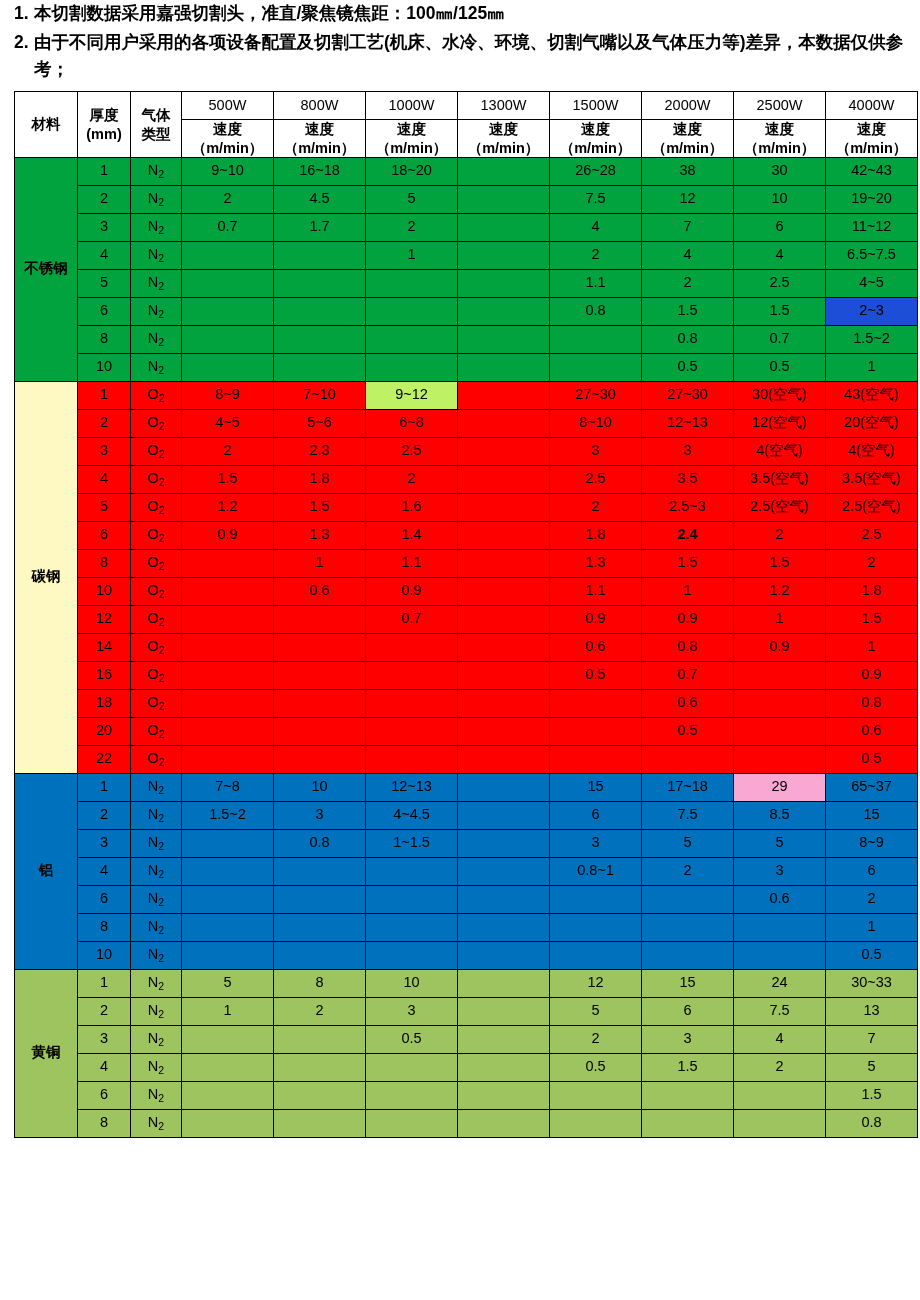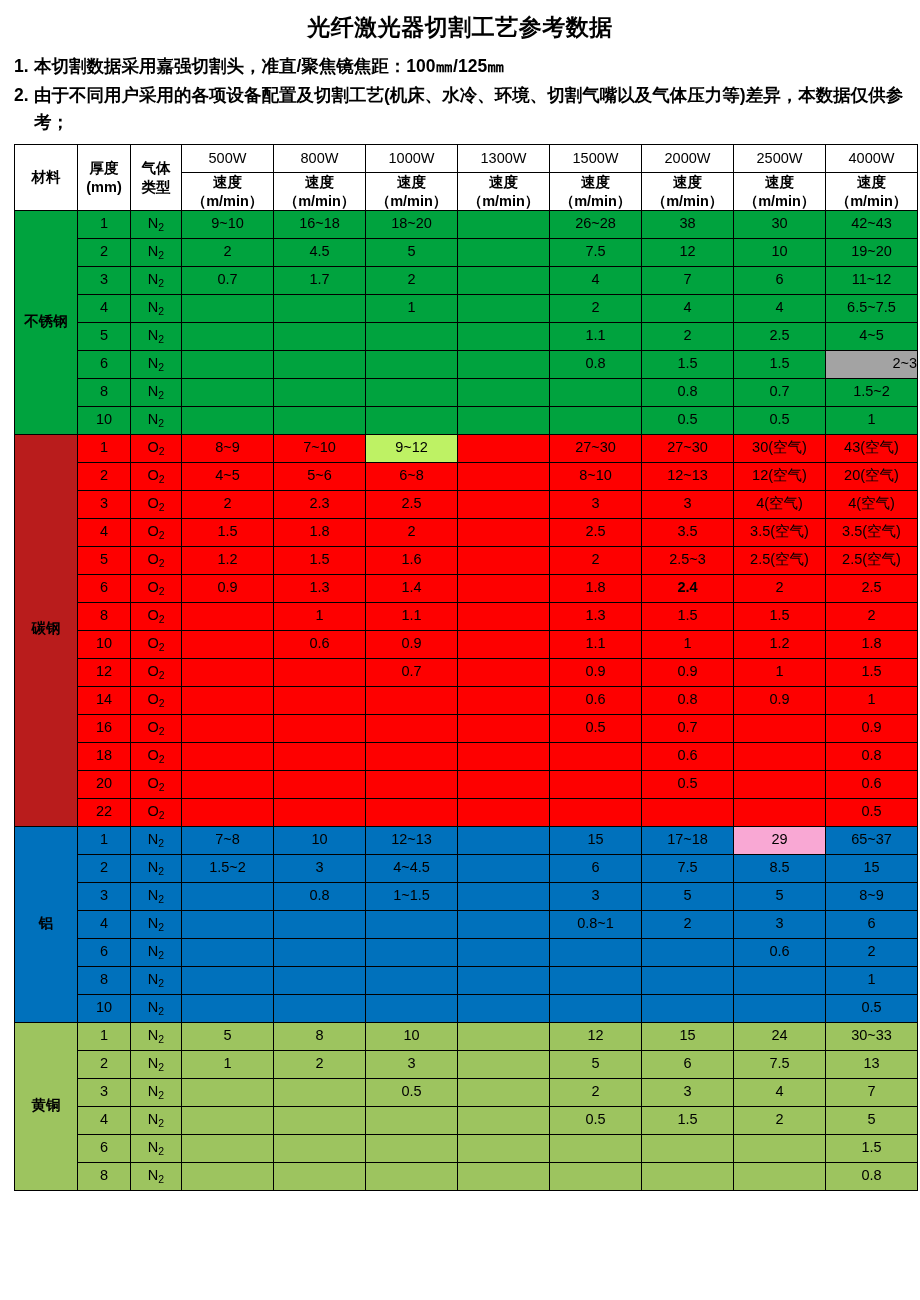--- a/index.html
+++ b/index.html
@@ -94,21 +94,20 @@
   sub {
     font-size: 0.72em;
     vertical-align: -0.25em;
   }
 </style>
 </head>
 <body>
 
 <div class="page">
 
-  <div class="doc-title">光纤激光器切割工艺参考数据</div>
 
   <div class="notes">
     <div class="note">
       <span class="note-num">1.</span>
       <span class="note-text">本切割数据采用嘉强切割头，准直/聚焦镜焦距：100㎜/125㎜</span>
     </div>
     <div class="note">
       <span class="note-num">2.</span>
       <span class="note-text">由于不同用户采用的各项设备配置及切割工艺(机床、水冷、环境、切割气嘴以及气体压力等)差异，本数据仅供参考；</span>
     </div>
@@ -235,21 +234,21 @@
         <tr>
           <td style="background: rgb(0, 163, 62);">6</td>
           <td style="background: rgb(0, 163, 62);">N<sub>2</sub></td>
           <td style="background: rgb(0, 163, 62);"></td>
           <td style="background: rgb(0, 163, 62);"></td>
           <td style="background: rgb(0, 163, 62);"></td>
           <td style="background: rgb(0, 163, 62);"></td>
           <td style="background: rgb(0, 163, 62);">0.8</td>
           <td style="background: rgb(0, 163, 62);">1.5</td>
           <td style="background: rgb(0, 163, 62);">1.5</td>
-          <td style="background: #a3a3a3; text-align: right;">2~3</td>
+          <td style="background: #1d4ed8;">2~3</td>
         </tr>
         <tr>
           <td style="background: rgb(0, 163, 62);">8</td>
           <td style="background: rgb(0, 163, 62);">N<sub>2</sub></td>
           <td style="background: rgb(0, 163, 62);"></td>
           <td style="background: rgb(0, 163, 62);"></td>
           <td style="background: rgb(0, 163, 62);"></td>
           <td style="background: rgb(0, 163, 62);"></td>
           <td style="background: rgb(0, 163, 62);"></td>
           <td style="background: rgb(0, 163, 62);">0.8</td>
@@ -262,21 +261,21 @@
           <td style="background: rgb(0, 163, 62);"></td>
           <td style="background: rgb(0, 163, 62);"></td>
           <td style="background: rgb(0, 163, 62);"></td>
           <td style="background: rgb(0, 163, 62);"></td>
           <td style="background: rgb(0, 163, 62);"></td>
           <td style="background: rgb(0, 163, 62);">0.5</td>
           <td style="background: rgb(0, 163, 62);">0.5</td>
           <td style="background: rgb(0, 163, 62);">1</td>
         </tr>
         <tr>
-          <td class="mat-cell" rowspan="14" style="background: #b91c1c; font-family: Liberation Mono, monospace;">碳钢</td>
+          <td class="mat-cell" rowspan="14" style="background: #fef9c3;">碳钢</td>
           <td style="background: rgb(254, 0, 0);">1</td>
           <td style="background: rgb(254, 0, 0);">O<sub>2</sub></td>
           <td style="background: rgb(254, 0, 0);">8~9</td>
           <td style="background: rgb(254, 0, 0);">7~10</td>
           <td style="background: #bef264;">9~12</td>
           <td style="background: rgb(254, 0, 0);"></td>
           <td style="background: rgb(254, 0, 0);">27~30</td>
           <td style="background: rgb(254, 0, 0);">27~30</td>
           <td style="background: rgb(254, 0, 0);">30(空气)</td>
           <td style="background: rgb(254, 0, 0);">43(空气)</td>

